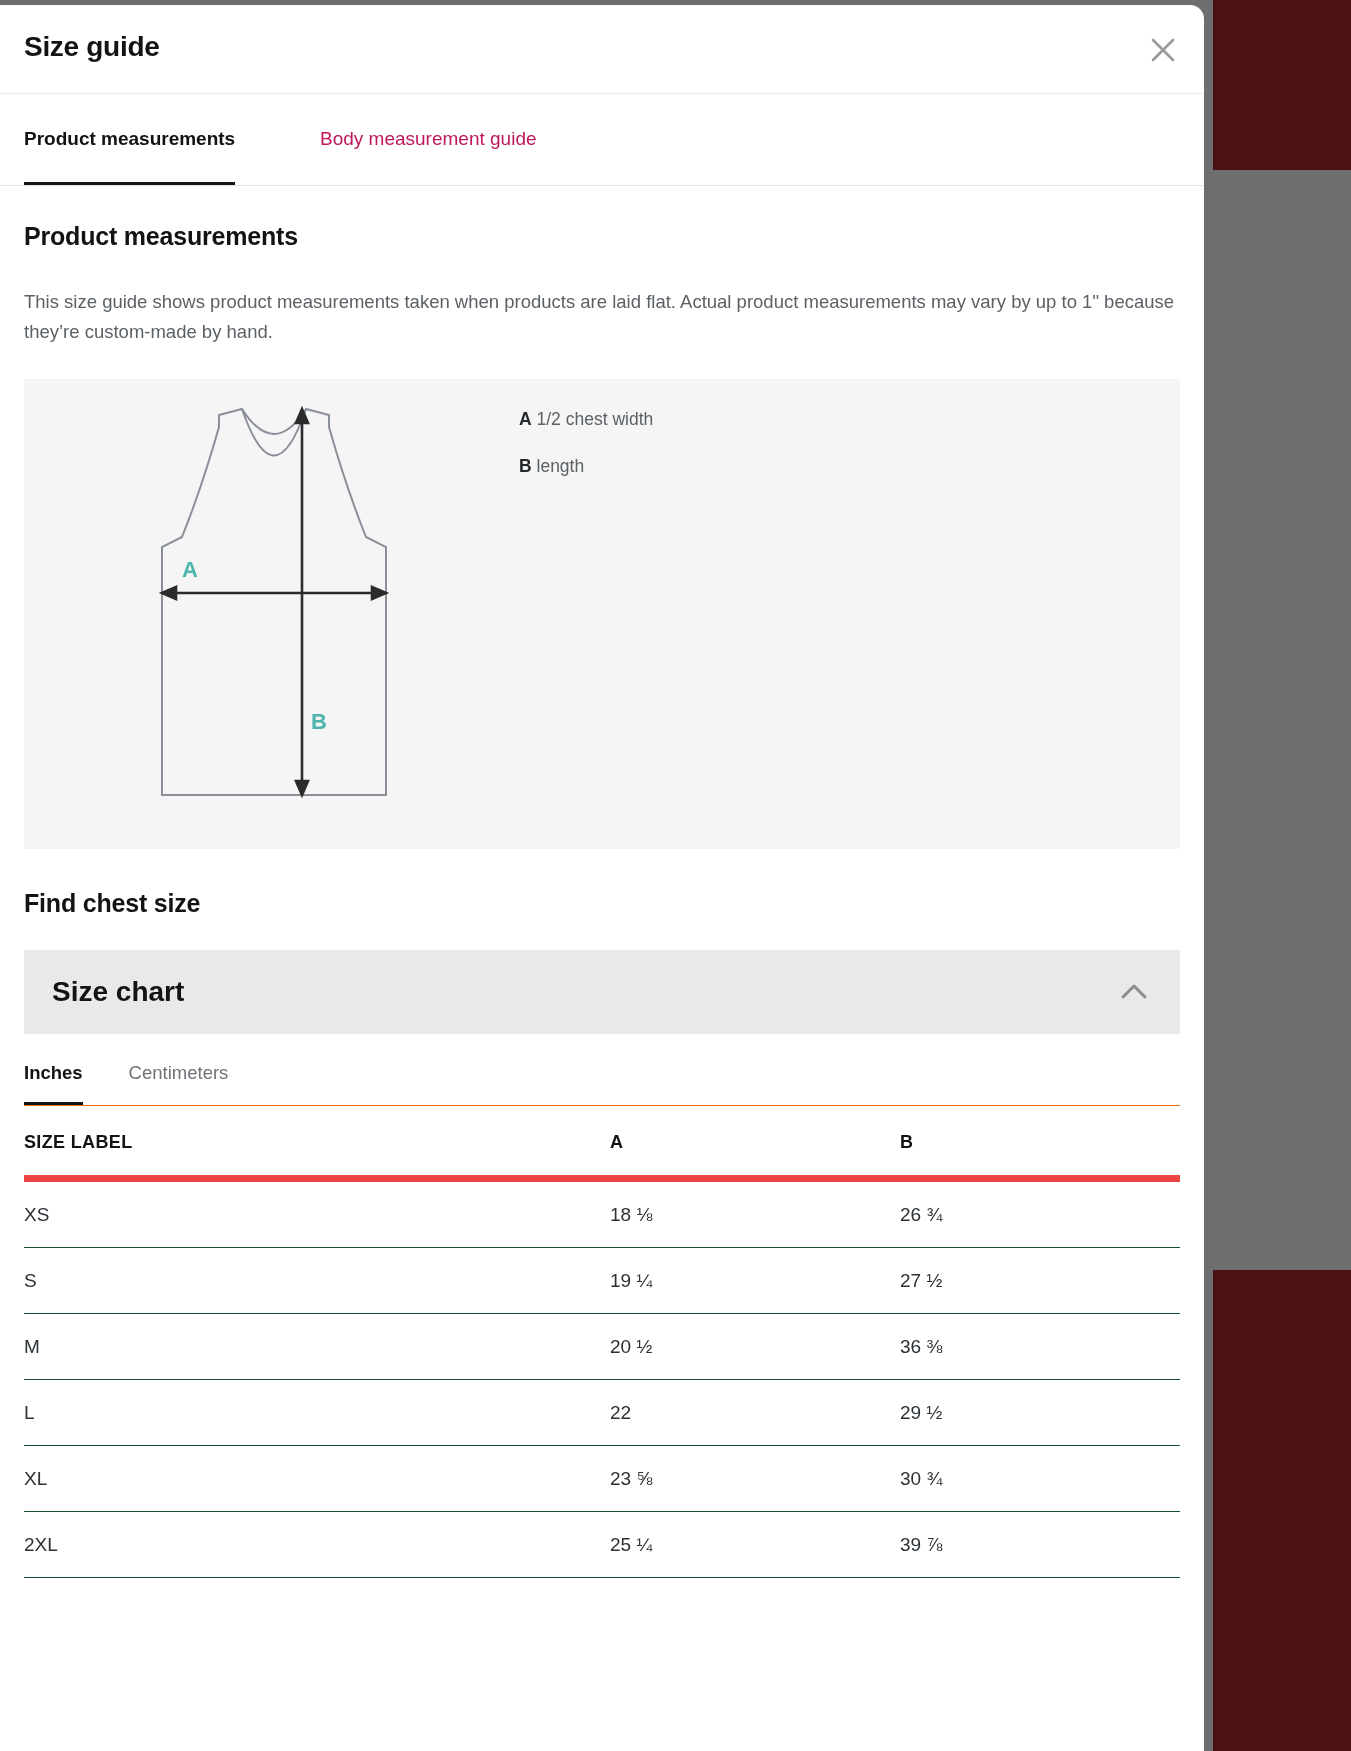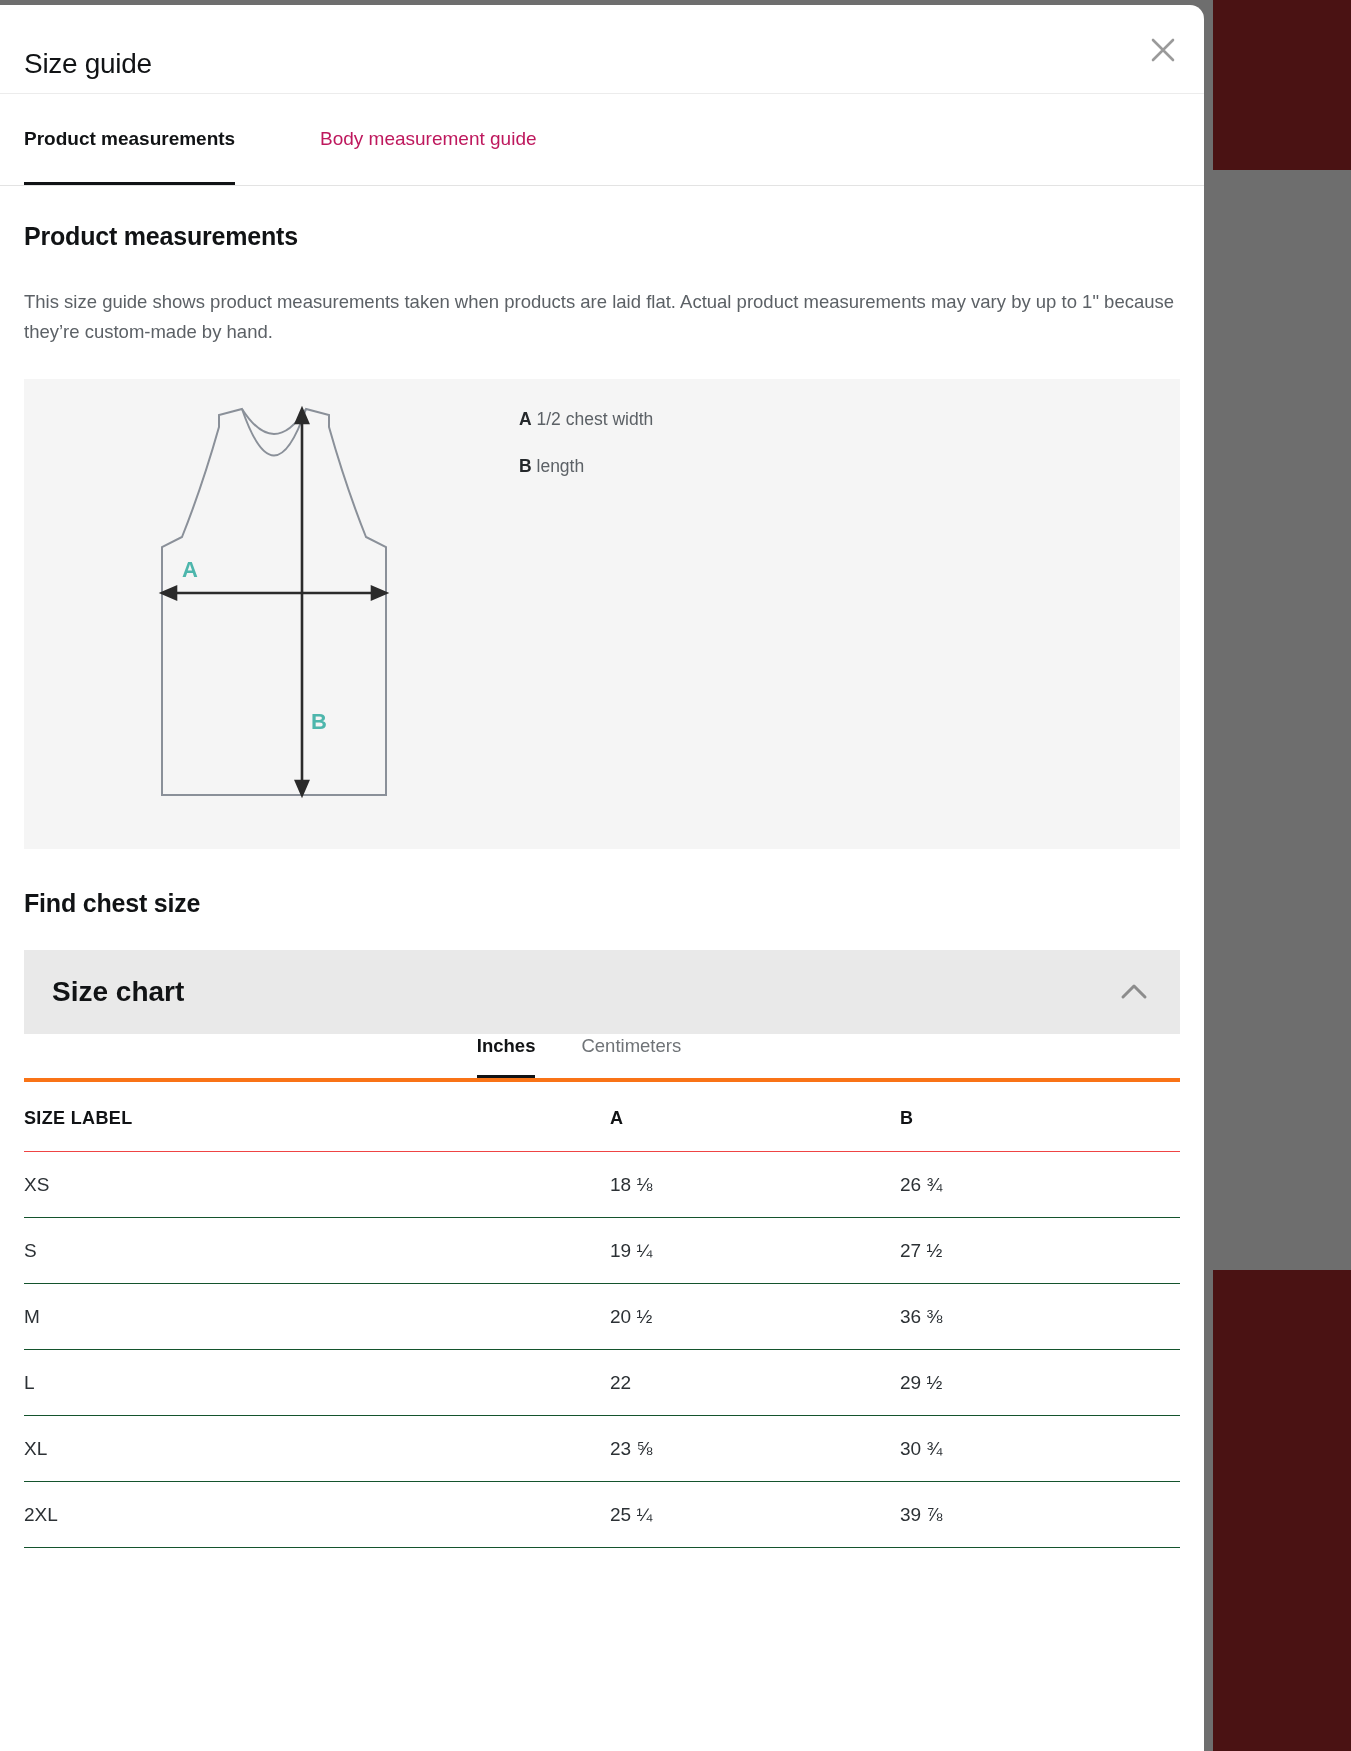--- a/index.html
+++ b/index.html
@@ -32,22 +32,22 @@
     border-top-right-radius: 14px;
     overflow: hidden;
   }
 
   
   .modal-header {
     position: relative; height: 89px;
     border-bottom: 1px solid #ececec;
   }
   .modal-title {
-    position: absolute; left: 24px; top: 43px;
-    font-size: 28px; font-weight: normal; color: #111315;
+    position: absolute; left: 24px; top: 26px;
+    font-size: 28px; font-weight: bold; color: #111315;
     letter-spacing: -0.3px;
   }
   .close-btn {
     position: absolute; right: 23px; top: 27px;
     width: 36px; height: 36px;
     display: flex; align-items: center; justify-content: center;
     cursor: pointer;
   }
   .close-btn svg { display: block; }
 
@@ -114,23 +114,23 @@
   .accordion-chevron {
     position: absolute; right: 24px; top: 50%;
     transform: translateY(-50%);
     width: 44px; height: 44px;
     display: flex; align-items: center; justify-content: center;
   }
 
   
   .unit-tabs {
     position: relative;
-    margin: 0 24px; height: 48px;
-    border-bottom: 4px solid #f97316;
-    display: flex; align-items: flex-end; justify-content: center;
+    margin: 0 24px; height: 72px;
+    border-bottom: 1px solid #f97316;
+    display: flex; align-items: flex-end;
   }
   .unit-tab {
     position: relative; height: 64px;
     display: flex; align-items: center;
     font-size: 18.5px; color: #6f7377; cursor: pointer;
     margin-right: 46px;
   }
   .unit-tab.active { color: #111315; font-weight: bold; }
   .unit-tab.active::after {
     content: ""; position: absolute; left: 0; right: 0; bottom: 0;
@@ -140,21 +140,21 @@
   
   table.size-table {
     margin: 0 24px; width: 1156px;
     border-collapse: collapse;
   }
   table.size-table th {
     text-align: left;
     font-size: 18px; font-weight: bold; color: #111315;
     padding: 26px 0 22px 0;
     letter-spacing: 0.35px;
-    border-bottom: 1px solid #ef4444;
+    border-bottom: 7px solid #ef4444;
   }
   table.size-table td {
     font-size: 19px; color: #2c3135;
     padding: 22px 0 21px 0;
     border-bottom: 1px solid #14532d;
   }
   table.size-table th.c-size, table.size-table td.c-size { width: 586px; }
   table.size-table th.c-a, table.size-table td.c-a { width: 290px; }
   table.size-table th.c-b, table.size-table td.c-b { width: 280px; }
 </style>

